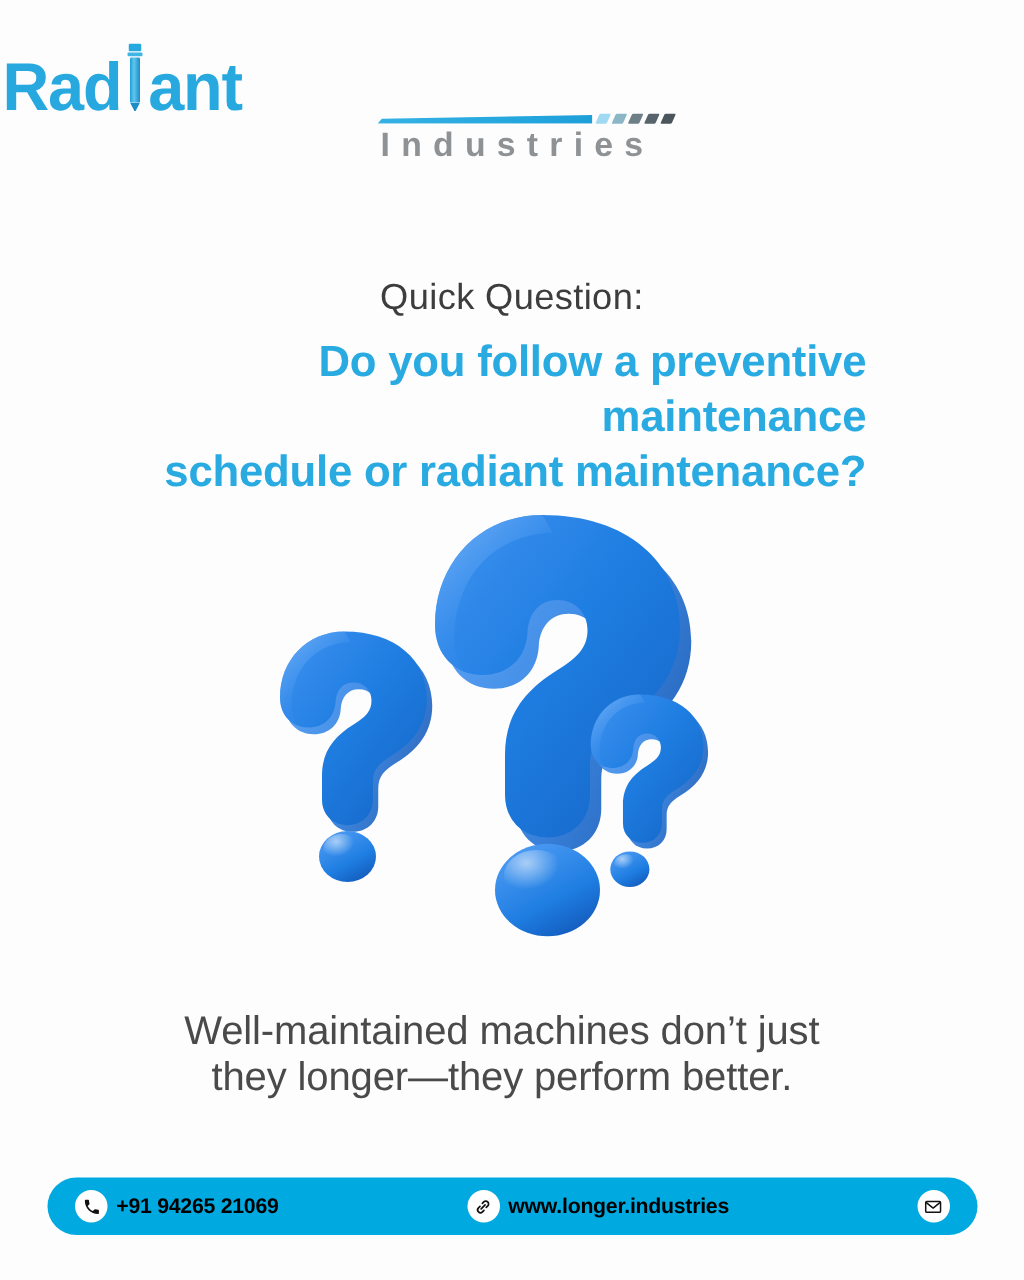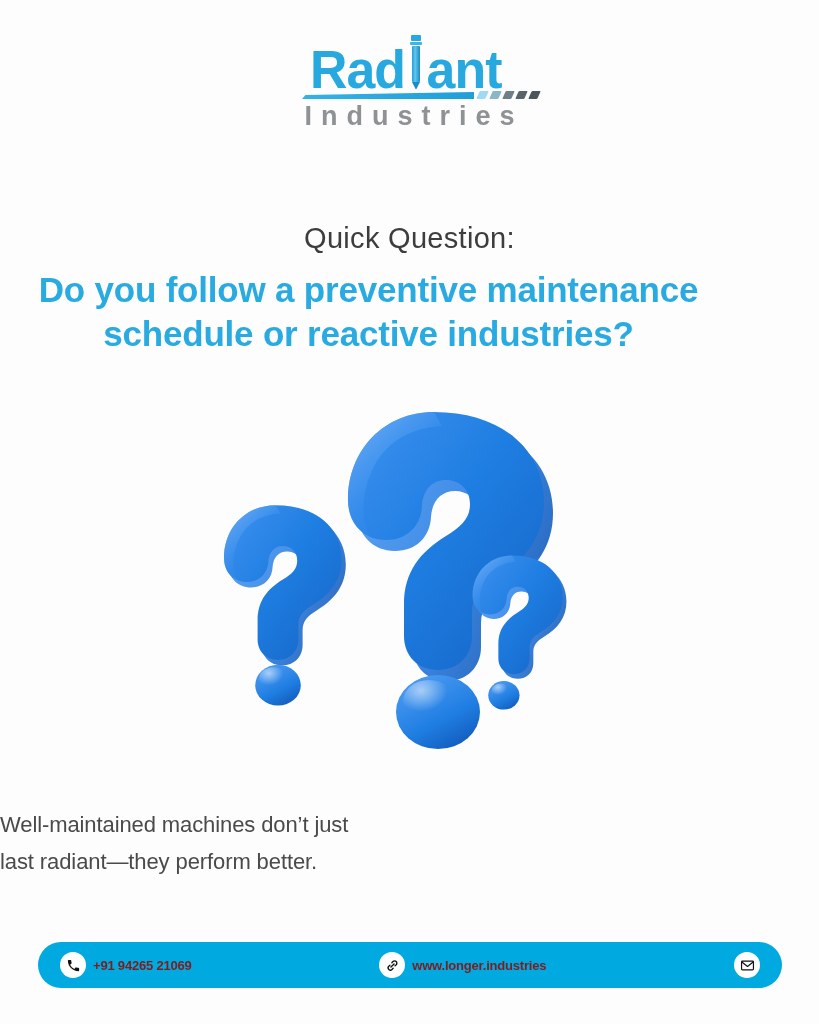--- a/index.html
+++ b/index.html
@@ -17,21 +17,21 @@
     background: #fdfdfd;
     overflow: hidden;
   }
 
   
   .logo-block {
     position: absolute;
     top: 34px;
     left: 0;
     width: 811px;
-    text-align: center;
+    text-align: left;
   }
   .logo-wordmark {
     position: relative;
     display: inline-block;
     height: 56px;
     line-height: 56px;
     font-family: "Liberation Sans", sans-serif;
     font-weight: bold;
     font-size: 54px;
     letter-spacing: -1px;
@@ -142,49 +142,50 @@
     font-size: 29px;
     font-weight: normal;
     color: #3d3d3d;
     letter-spacing: 0.3px;
   }
   .headline {
     position: absolute;
     top: 268px;
     left: 0;
     width: 737px;
-    text-align: center;
+    text-align: right;
     font-family: "Liberation Sans", sans-serif;
     font-weight: bold;
     font-size: 35px;
     line-height: 44px;
     color: #29abe2;
     letter-spacing: -0.2px;
-    padding: 0 14px;
+    padding: 0 44px;
     box-sizing: border-box;
   }
 
   
   .qmark-art {
     position: absolute;
     top: 390px;
     left: 0;
     width: 819px;
     height: 360px;
   }
   .qmark-art svg { display: block; margin: 0 auto; }
 
   
   .tagline {
     position: absolute;
     top: 806px;
     left: 0;
     width: 803px;
-    font-family: "Liberation Sans", sans-serif;
-    font-size: 22px;
+    text-align: center;
+    font-family: "Liberation Sans", sans-serif;
+    font-size: 32px;
     line-height: 37px;
     color: #4a4a4a;
     letter-spacing: -0.1px;
   }
 
   
   .footer-bar {
     position: absolute;
     left: 38px;
     top: 942px;
@@ -211,22 +212,22 @@
     background: #ffffff;
     display: flex;
     align-items: center;
     justify-content: center;
     flex: 0 0 auto;
   }
   .contact .ico svg { display: block; }
   .contact .txt {
     font-family: "Liberation Sans", sans-serif;
     font-weight: bold;
-    font-size: 13px;
-    color: #7f1d1d;
+    font-size: 17px;
+    color: #000000;
     letter-spacing: -0.2px;
     text-align: right;
   }
 </style>
 </head>
 <body>
 
 <div class="poster">
 
   <div class="logo-block">
@@ -248,21 +249,21 @@
     <span class="dash" style="left:517px;background:#57646c;"></span>
     <span class="dash" style="left:530px;background:#4a555c;"></span>
   </div>
 
   <div class="logo-sub">Industries</div>
 
   <div class="eyebrow">Quick Question:</div>
 
   <div class="headline">
     <span>Do you follow a preventive maintenance</span><br>
-    <span>schedule or reactive industries?</span>
+    <span>schedule or radiant maintenance?</span>
   </div>
 
   <div class="qmark-art">
     <svg width="440" height="360" viewBox="0 0 440 360">
       <defs>
         <linearGradient id="gBig" x1="0" y1="0" x2="1" y2="1">
           <stop offset="0%" stop-color="#3f92ef"></stop>
           <stop offset="45%" stop-color="#1f7ee2"></stop>
           <stop offset="100%" stop-color="#1464c4"></stop>
         </linearGradient>
@@ -395,21 +396,21 @@
         <path d="M96 12 C 46 12, 10 50, 10 100 C 10 118, 19 132, 33 137
                  C 26 128, 24 114, 26 98 C 33 52, 63 28, 104 26 Z" fill="url(#gBigLite)"></path>
         <ellipse cx="78" cy="316" rx="34" ry="31" fill="url(#gDot)"></ellipse>
         <ellipse cx="71" cy="307" rx="20" ry="17" fill="url(#gShine)"></ellipse>
       </g>
     </svg>
   </div>
 
   <div class="tagline">
     <span>Well-maintained machines don’t just</span><br>
-    <span>last radiant—they perform better.</span>
+    <span>they longer—they perform better.</span>
   </div>
 
   <div class="footer-bar">
 
     <div class="contact">
       <span class="ico">
         <svg width="15" height="15" viewBox="0 0 24 24" fill="#111111">
           <path d="M6.6 10.8c1.4 2.8 3.8 5.2 6.6 6.6l2.2-2.2c.3-.3.7-.4 1-.2 1.2.4 2.4.6 3.6.6.6 0 1 .4 1 1V20c0 .6-.4 1-1 1C10.6 21 3 13.4 3 4c0-.6.4-1 1-1h3.4c.6 0 1 .4 1 1 0 1.3.2 2.5.6 3.6.1.4 0 .8-.2 1l-2.2 2.2z"></path>
         </svg>
       </span>

